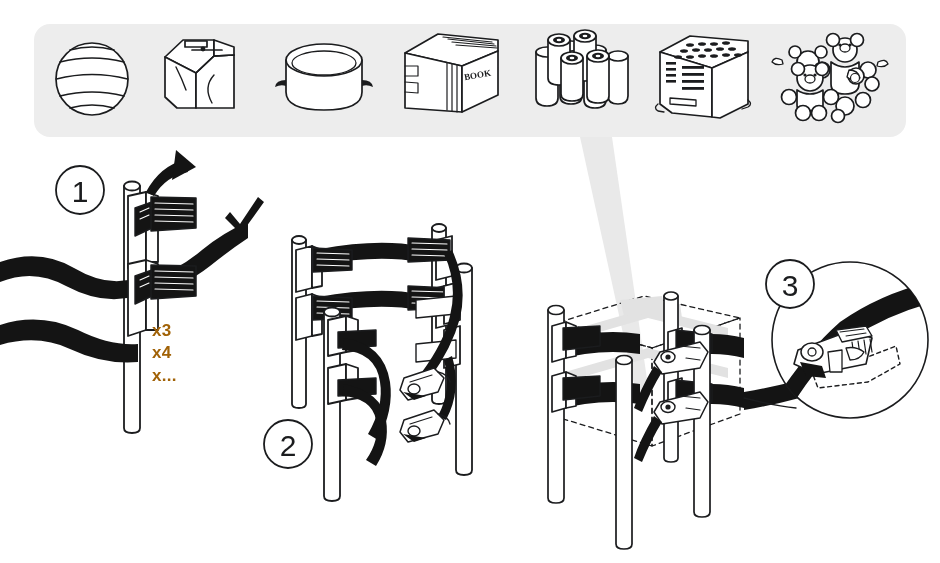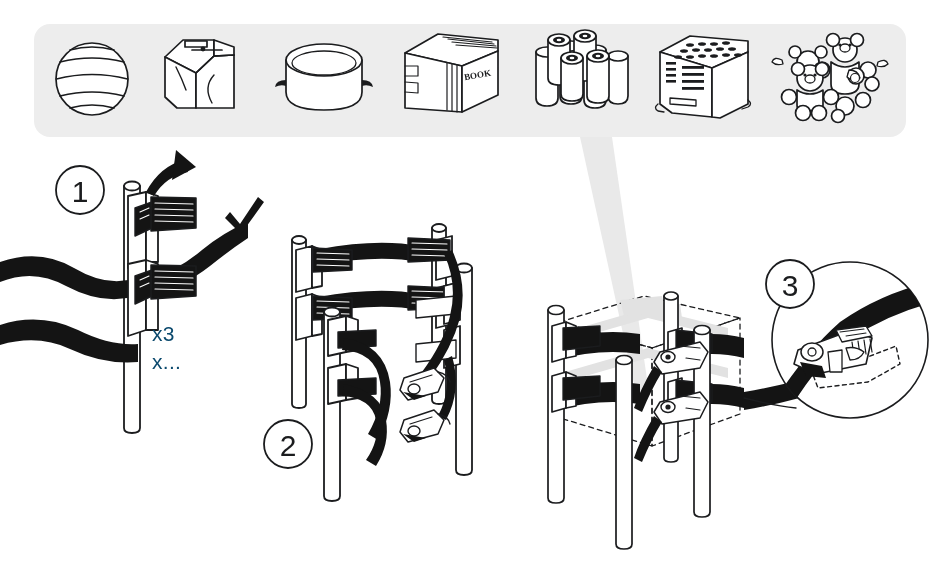--- a/index.html
+++ b/index.html
@@ -25,23 +25,23 @@
   }
   .count-list {
     position: absolute;
     left: 152px;
     top: 320px;
     width: 90px;
     line-height: 1.32;
   }
   .count-list div {
     font-family: "Liberation Sans", sans-serif;
-    font-size: 21px;
-    font-weight: normal;
-    color: #0c4a6e;
+    font-size: 17px;
+    font-weight: bold;
+    color: #a16207;
     letter-spacing: 0.3px;
   }
 </style>
 </head>
 <body>
 
 <div id="stage">
 
   <svg class="layer" viewBox="0 0 940 563">
     <defs>
@@ -262,20 +262,21 @@
 
       <g>
         <circle cx="80" cy="190" r="24" fill="#ffffff" stroke="#1b1c1e" stroke-width="1.8"></circle>
         <text x="80" y="202" font-family="'Liberation Sans', sans-serif" font-size="30" fill="#1b1c1e" stroke="none" text-anchor="middle">1</text>
       </g>
     </g>
   </svg>
 
   <div class="count-list">
     <div>x3</div>
+    <div>x4</div>
     <div>x...</div>
   </div>
 
   <svg class="layer" viewBox="0 0 940 563">
     <g fill="none" stroke="#1b1c1e" stroke-width="1.8" stroke-linejoin="round" stroke-linecap="round">
 
       <path d="M432 228 L432 400 q0 4 7 4 q7 0 7 -4 L446 228 Z" fill="#ffffff"></path>
       <ellipse cx="439" cy="228" rx="7" ry="4" fill="#ffffff"></ellipse>
 
       <path d="M292 240 L292 404 q0 4 7 4 q7 0 7 -4 L306 240 Z" fill="#ffffff"></path>

